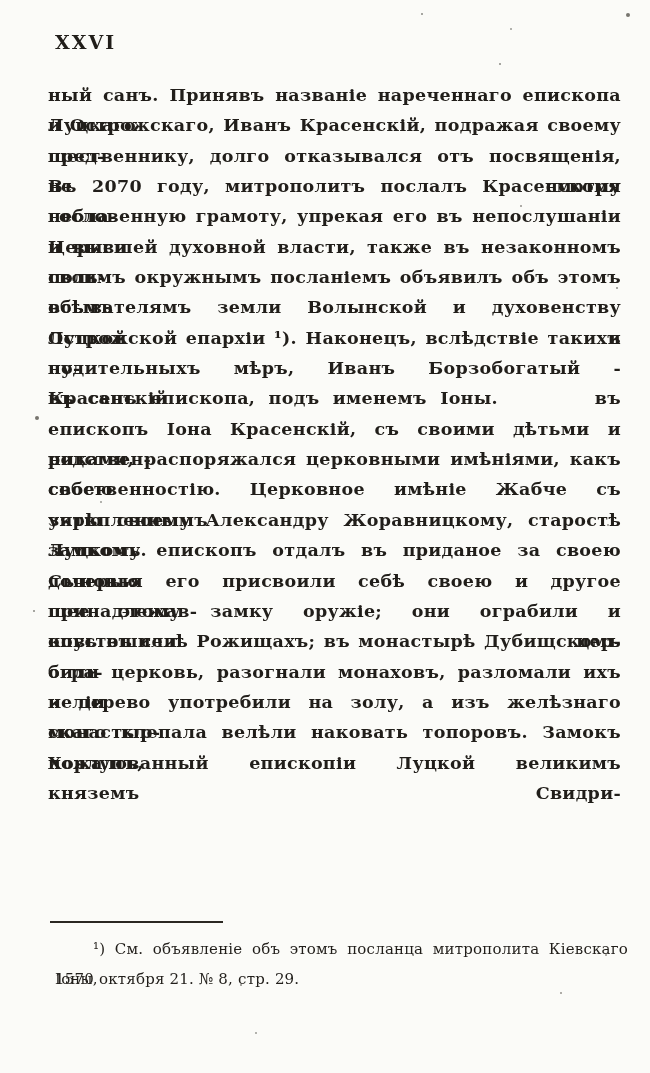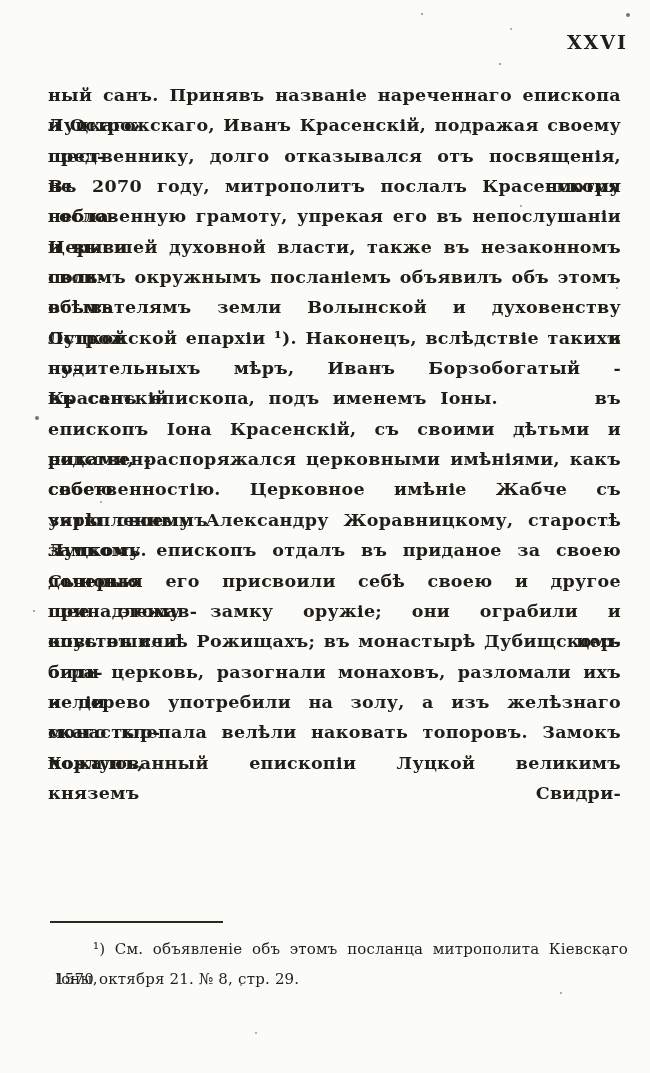--- a/index.html
+++ b/index.html
@@ -6,21 +6,21 @@
   .page{
     position:relative;
     width:650px;height:1073px;
     background:#fbfbf8;
     color:#211e1a;
     font-family:"DejaVu Serif", serif;
     overflow:hidden;
   }
   .pageno{
     position:absolute;top:31px;left:55px;width:573px;
-    text-align:right;
+    text-align:left;
     font-size:19px;font-weight:bold;letter-spacing:2px;
   }
   .bodytext{
     position:absolute;top:80px;left:48px;width:573px;
     font-size:17.5px;font-weight:bold;
     letter-spacing:0.3px;word-spacing:2px;
   }
   .ln{height:30.35px;line-height:30.35px;white-space:normal;overflow:visible;}
   .j{text-align:justify;text-align-last:justify;}
   .flush{text-align:right;text-align-last:left;word-spacing:7px;}

